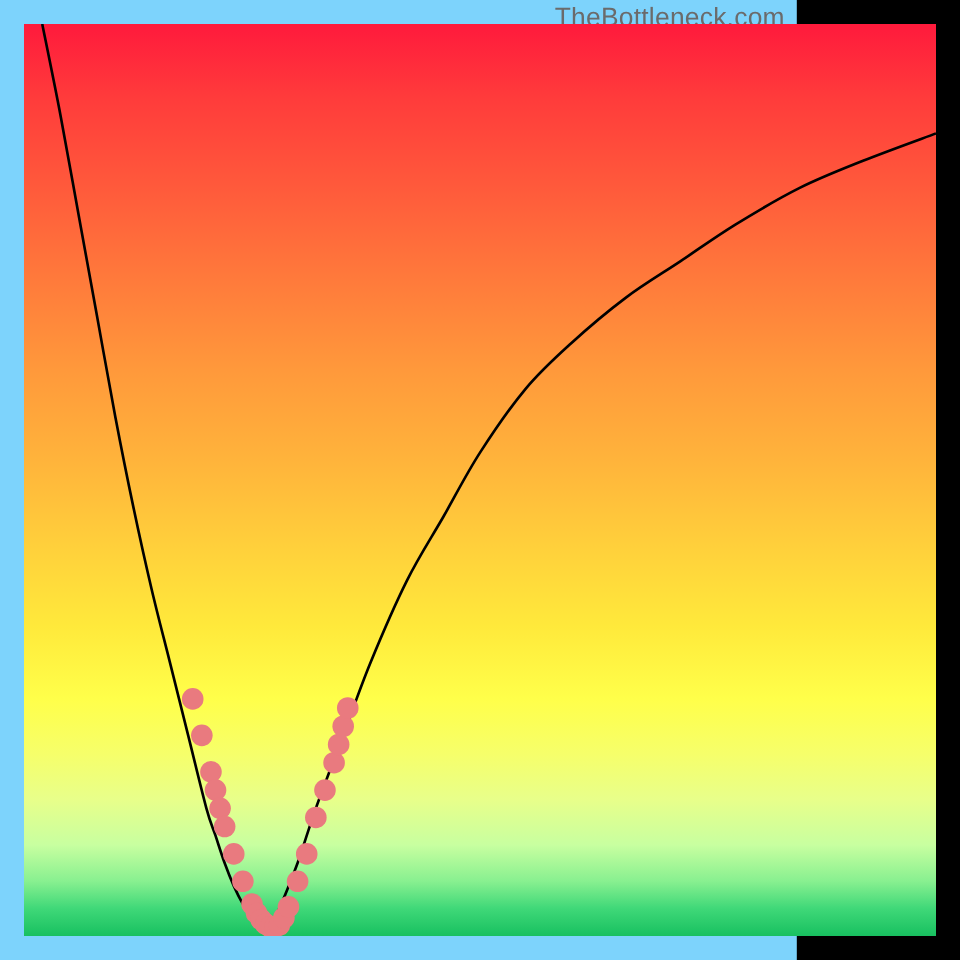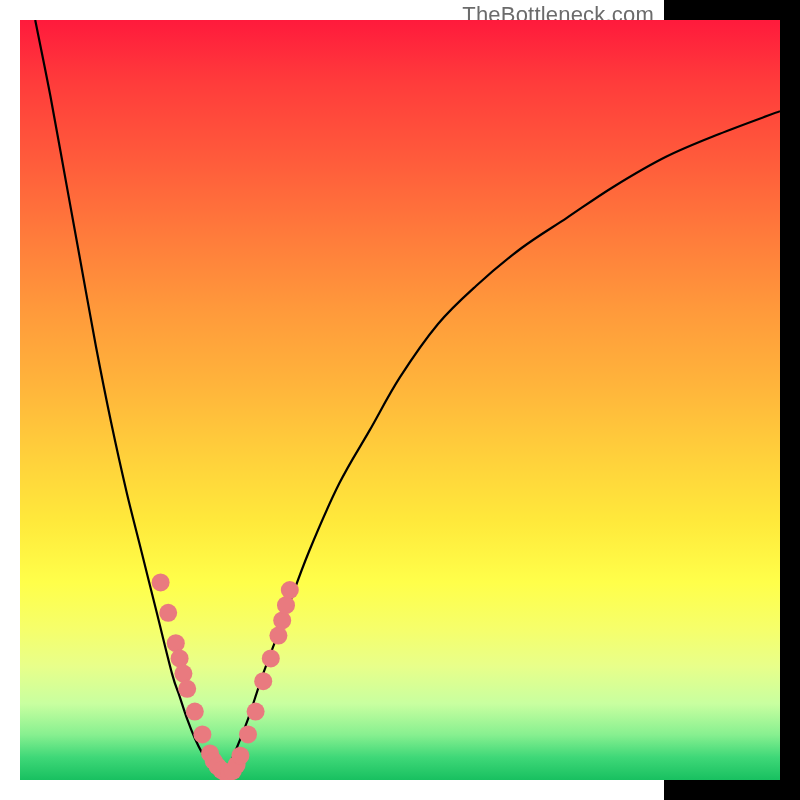--- a/index.html
+++ b/index.html
@@ -9,21 +9,21 @@
     height: 800px;
     overflow: hidden;
     background: #000;
     font-family: Arial, Helvetica, sans-serif;
   }
   .frame {
     position: absolute;
     top: 0; left: 0;
     width: 664px;
     height: 800px;
-    background: #ffffff;
+    background: #7dd3fc;
   }
   .plot {
     position: absolute;
     top: 20px;
     left: 20px;
     width: 760px;
     height: 760px;
     
     background: linear-gradient(to bottom,
       #ff1a3c 0%,

